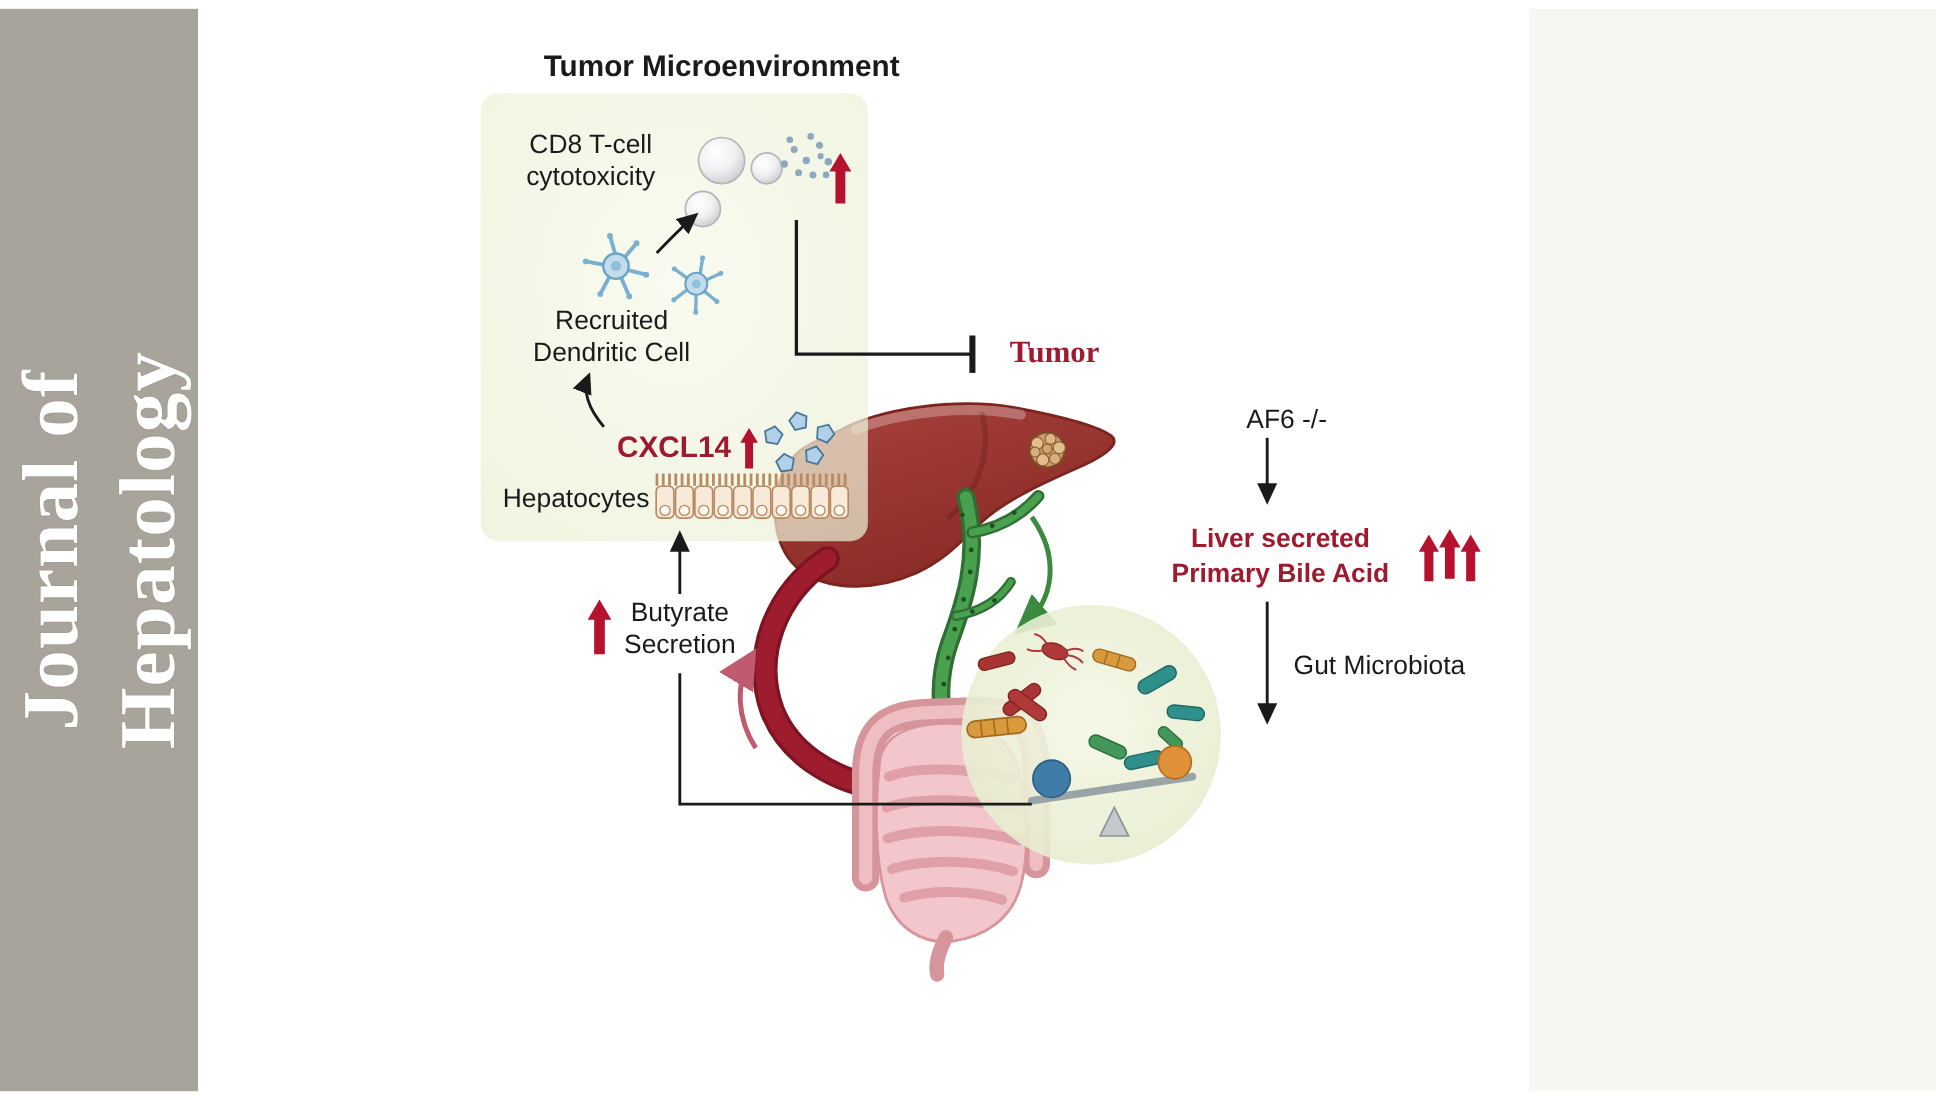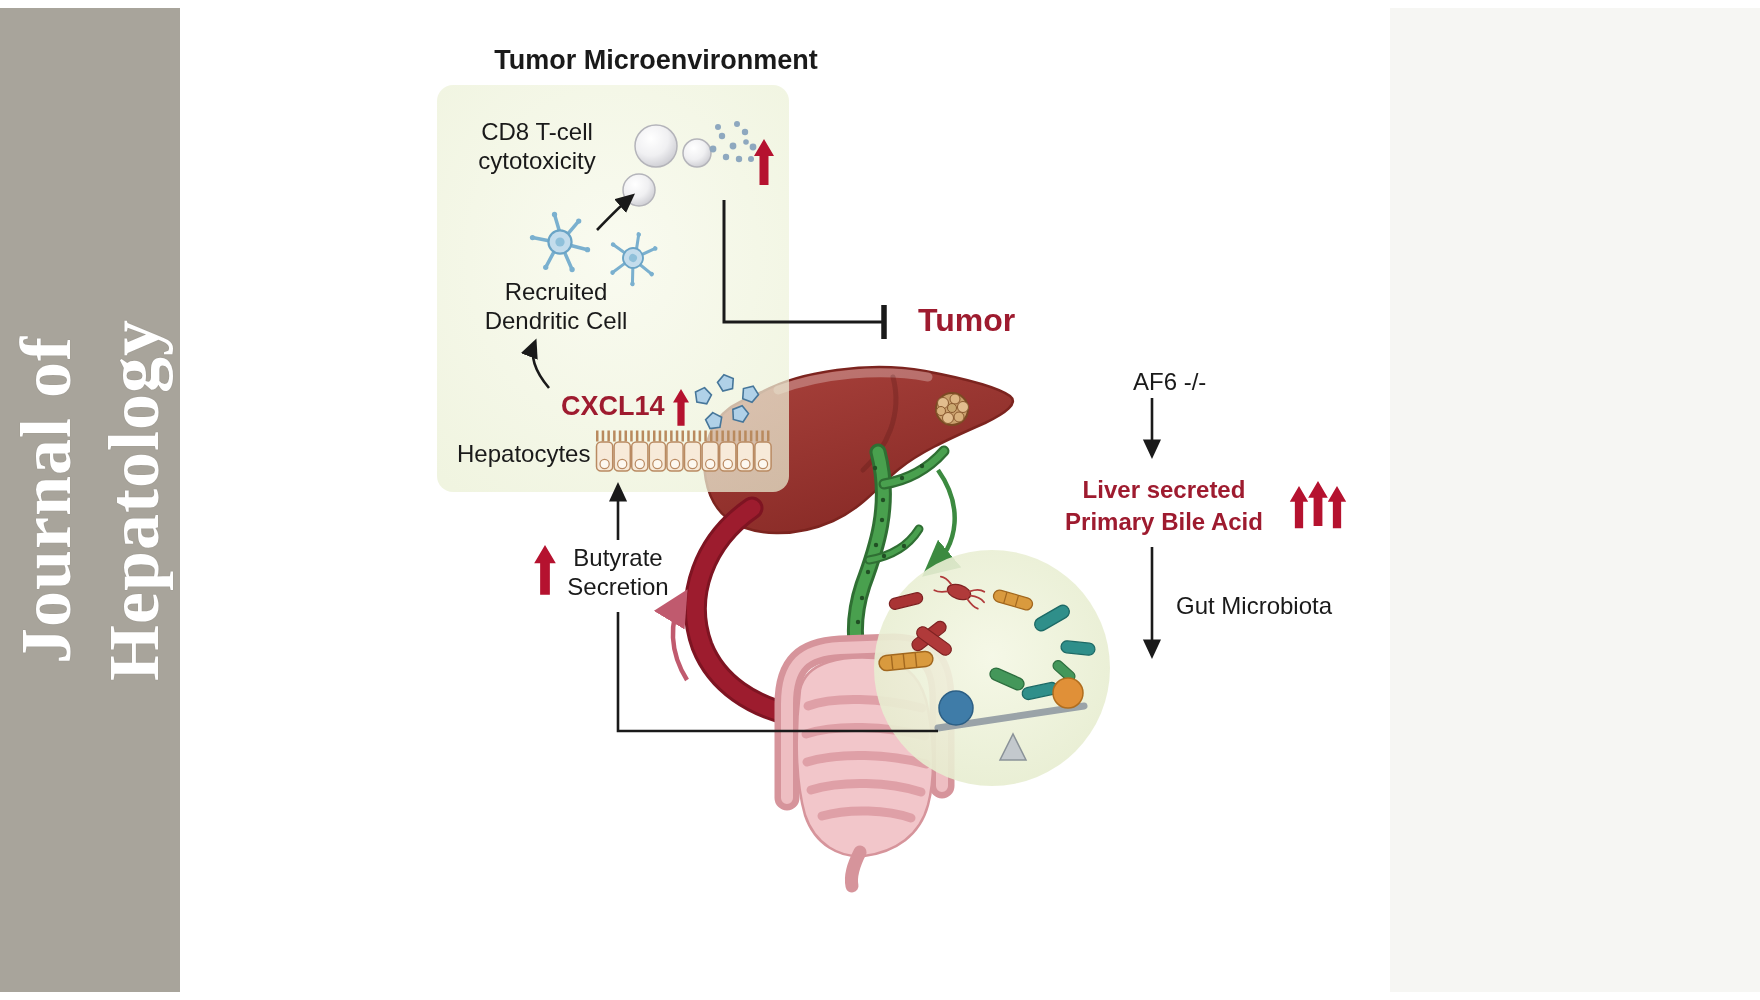--- a/index.html
+++ b/index.html
@@ -9,21 +9,21 @@
   .sidebar{position:absolute;left:0;top:8px;width:180px;height:984px;background:#a8a49b;z-index:3;
            display:flex;align-items:center;justify-content:center;}
   .journal-title{transform:rotate(-90deg);text-align:center;white-space:nowrap;
                  font-family:"Liberation Serif", serif;font-weight:700;color:#ffffff;
                  font-size:72px;line-height:88px;letter-spacing:1px;
                  text-shadow:0 0 1px rgba(60,60,55,0.35);}
   .lbl{position:absolute;z-index:2;font-size:24px;color:#1a1a1a;white-space:nowrap;line-height:29px;}
   .center{transform:translateX(-50%);text-align:center;}
   .title{font-weight:700;font-size:27px;margin-left:42px;}
   .accent{color:#9e1b2f;font-weight:700;}
-  .big{font-size:32px;}
+  .big{font-size:28px;font-family:Liberation Serif, serif;}
   .bile{font-size:24px;line-height:32px;}
 </style>
 </head>
 <body>
 
 <div class="stage">
 
 <svg class="art" width="1760" height="1000" viewBox="0 0 1760 1000">
   <defs>
     <radialGradient id="sphereG" cx="38%" cy="32%" r="75%">

